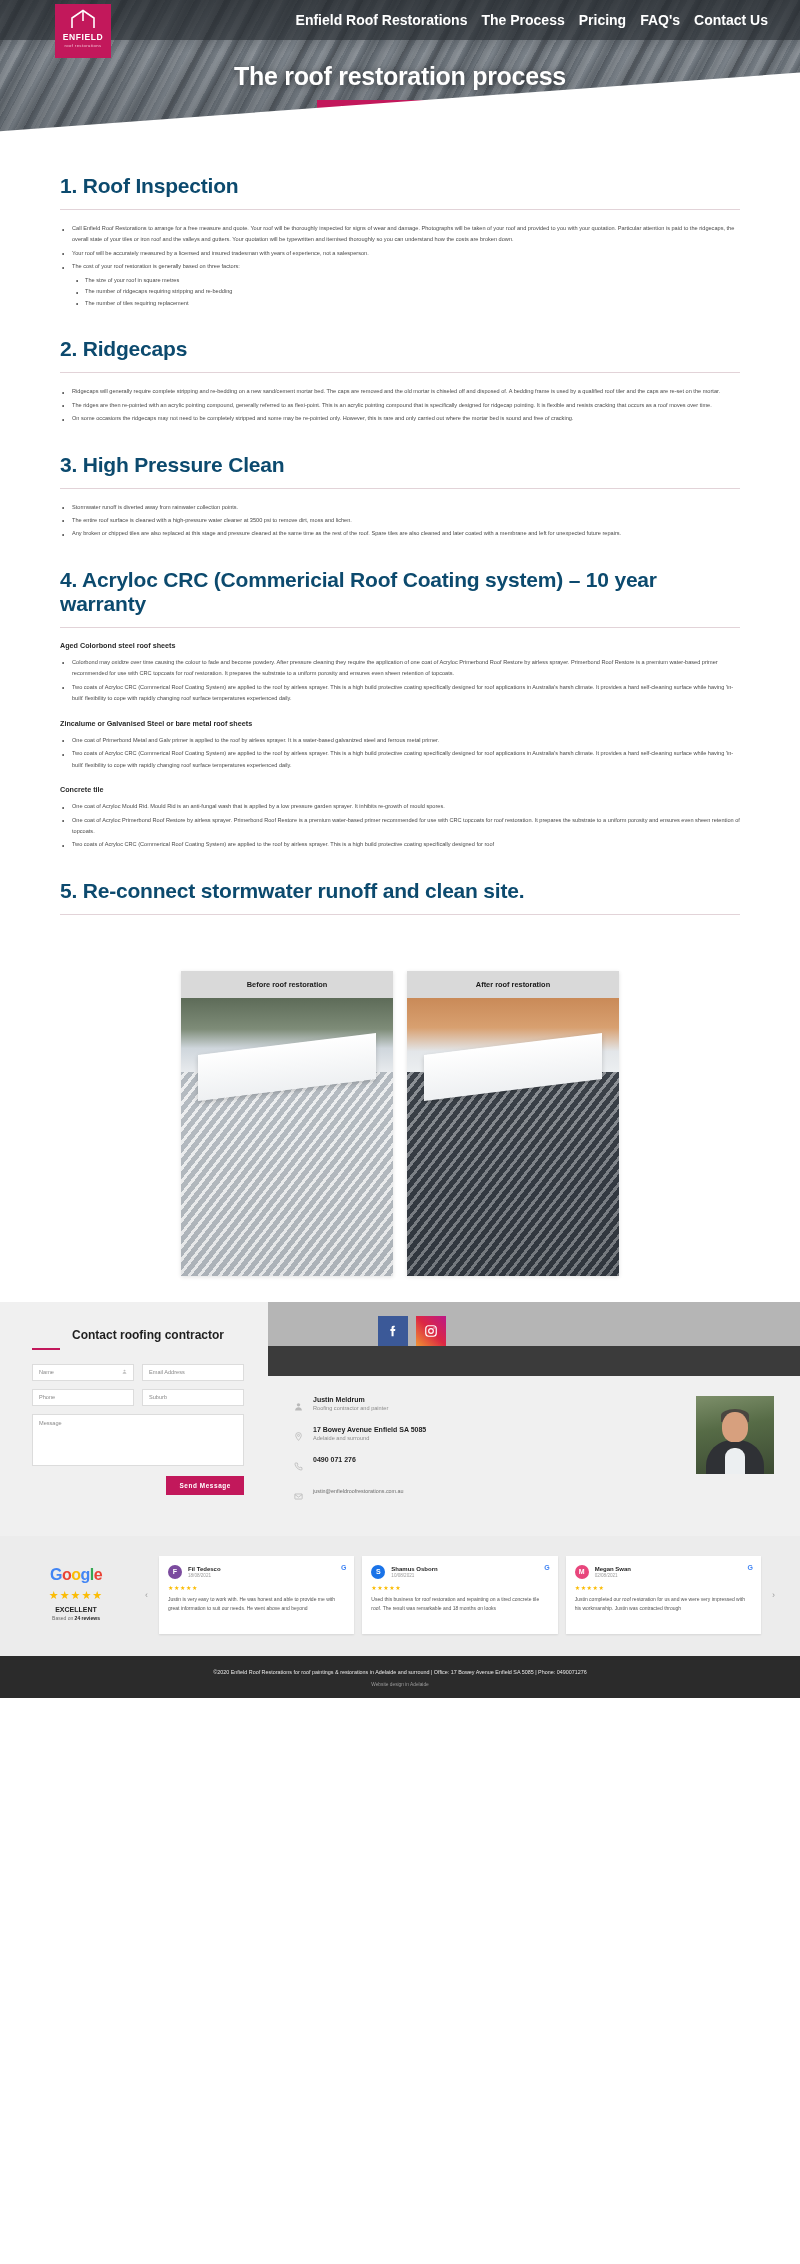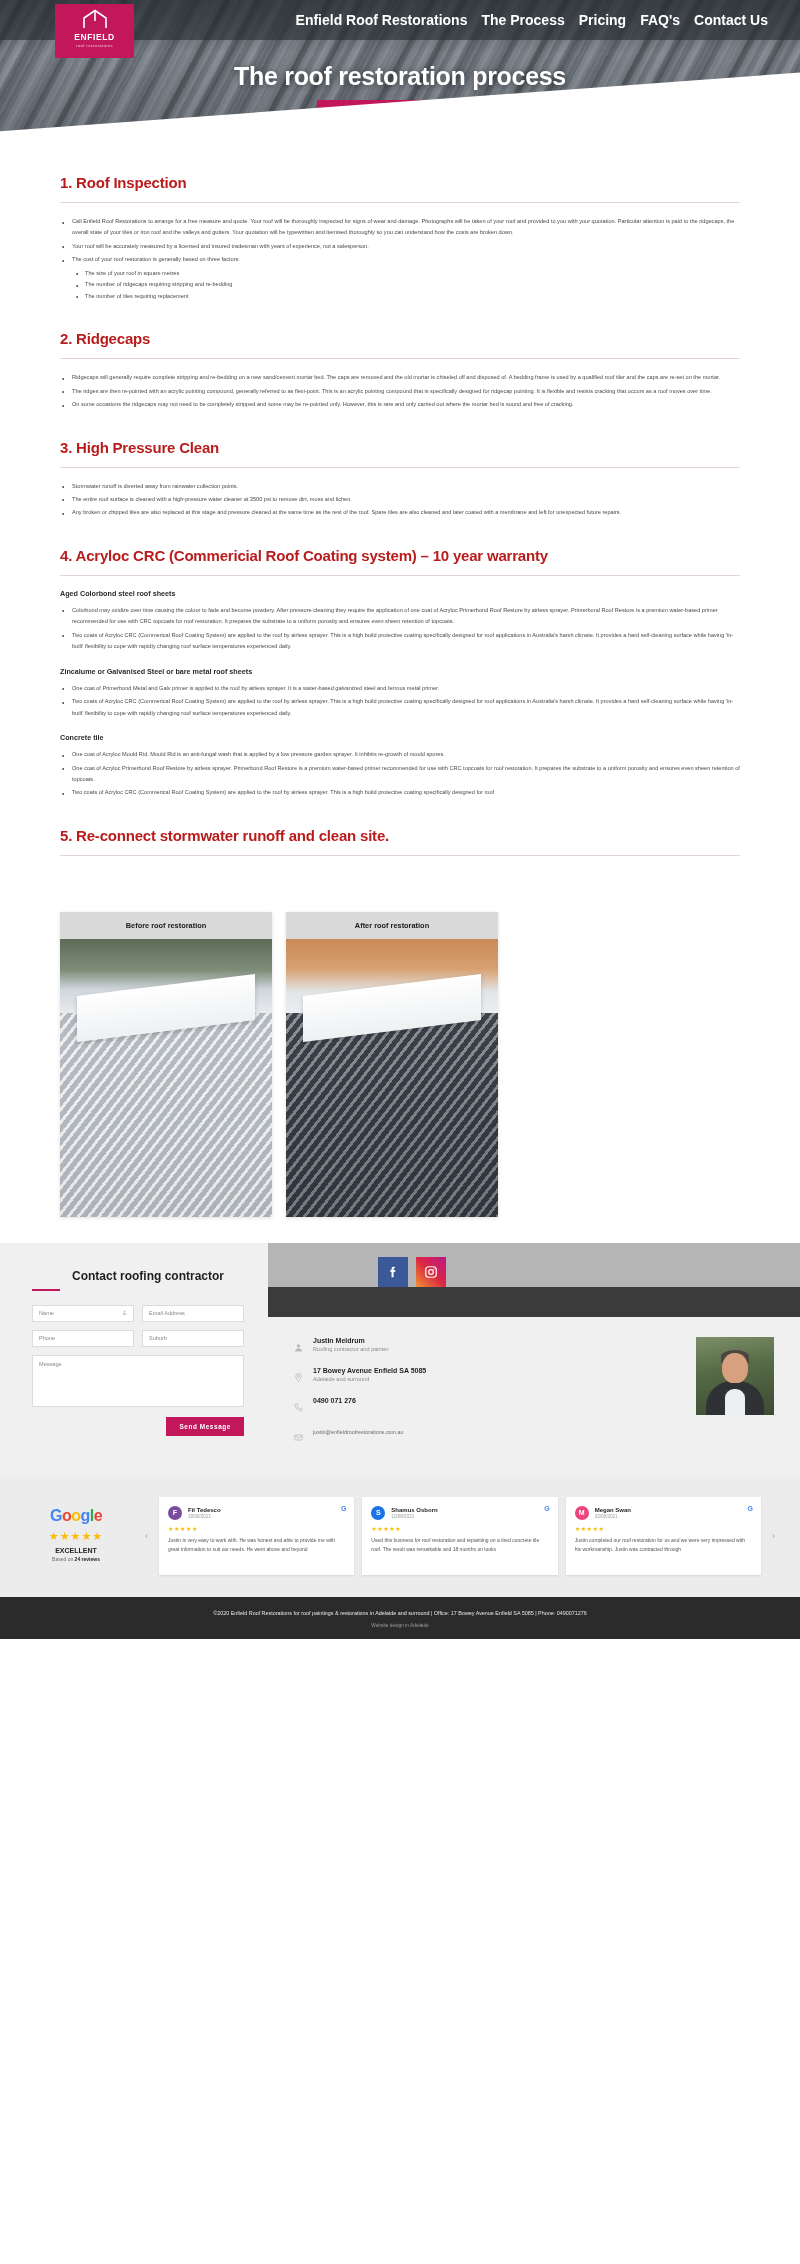--- a/index.html
+++ b/index.html
@@ -33,21 +33,21 @@
     background: linear-gradient(180deg, rgba(30,34,38,0.55) 0%, rgba(40,45,50,0.28) 38%, rgba(35,40,45,0.40) 100%);
   }
   .hero-topbar {
     position: relative; z-index: 5;
     height: 40px;
     background: rgba(38,43,48,0.62);
     display: flex; align-items: center;
   }
   .logo {
     position: absolute; top: 4px; left: 55px; z-index: 9;
-    width: 79px; height: 54px;
+    width: 56px; height: 54px;
     background: #c2185b;
     display: flex; flex-direction: column;
     align-items: center; justify-content: flex-start;
     padding-top: 5px;
   }
   .logo-mark { width: 26px; height: 20px; position: relative; }
   .logo-mark svg { display: block; }
   .logo-name {
     color: #fff; font-size: 8.5px; font-weight: 700;
     letter-spacing: 0.6px; margin-top: 3px;
@@ -83,21 +83,21 @@
   .hero-slant {
     position: absolute; left: -5%; bottom: -52px; z-index: 7;
     width: 110%; height: 90px; background: #ffffff;
     transform: rotate(-4.2deg);
   }
 
   
   .content { padding: 34px 60px 10px 60px; }
   .sec { margin-bottom: 28px; }
   .sec h2 {
-    font-size: 15px; font-weight: 700; color: #b91c1c;
+    font-size: 21px; font-weight: 700; color: #0c4a6e;
     letter-spacing: -0.2px; margin-bottom: 11px;
   }
   .rule { height: 1px; background: #e2d3d8; margin-bottom: 13px; }
   ul.bl { list-style: none; }
   ul.bl > li {
     position: relative; padding-left: 12px;
     font-size: 5.6px; line-height: 2.05; color: #4a4a4a;
     margin-bottom: 2px; text-align: left;
   }
   ul.bl > li::before {
@@ -114,21 +114,21 @@
     color: #4a4a4a; font-size: 6.5px;
   }
   h4.subhead {
     font-size: 7.2px; font-weight: 700; color: #2b2b2b;
     margin: 14px 0 7px 0;
   }
   h4.subhead:first-of-type { margin-top: 1px; }
 
   
   .ba-wrap {
-    display: flex; gap: 14px; 
+    display: flex; gap: 14px; justify-content: center;
     padding: 18px 60px 26px 60px;
   }
   .ba-card { width: 212px; box-shadow: 0 1px 4px rgba(0,0,0,0.12); background:#fff; }
   .ba-label {
     background: #d9d9d9; color: #1a1a1a;
     font-size: 7.4px; font-weight: 700; text-align: center;
     padding: 9px 0;
   }
   .ba-img { height: 278px; position: relative; overflow: hidden; }
   .ba-img.before {

